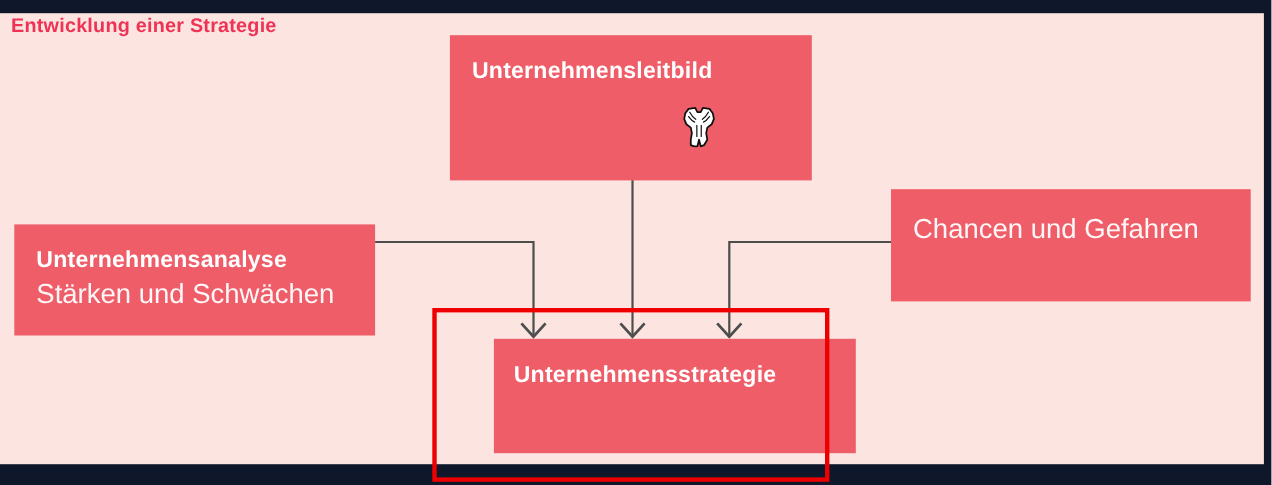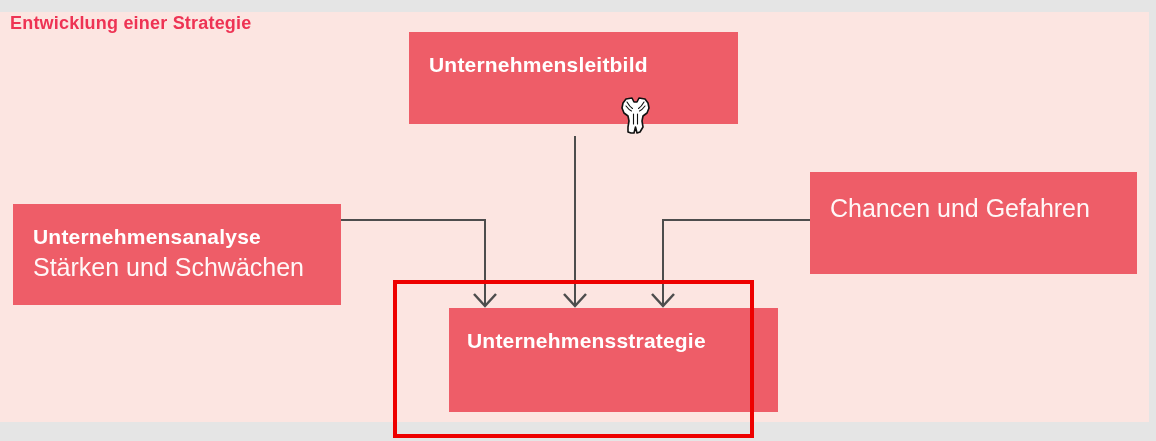--- a/index.html
+++ b/index.html
@@ -3,21 +3,21 @@
 <meta charset="utf-8">
 <style>
   * { margin: 0; padding: 0; box-sizing: border-box; }
   html, body { background: #ffffff; }
   body { font-family: "Liberation Sans", "DejaVu Sans", sans-serif; }
 
   .stage {
     position: relative;
     width: 1156px;
     height: 441px;
-    background: #e5e5e5;
+    background: #0f172a;
     overflow: hidden;
   }
 
   .panel {
     position: absolute;
     left: 0;
     top: 12px;
     width: 1149px;
     height: 410px;
     background: #fce5e1;
@@ -46,21 +46,21 @@
     letter-spacing: 0.2px;
   }
   .node .node-subtitle {
     font-size: 25px;
     font-weight: normal;
     line-height: 26px;
     margin-top: 4px;
     color: rgba(255,255,255,0.95);
   }
 
-  .node-leitbild   { left: 409px; top: 32px;  width: 329px; height: 92px; }
+  .node-leitbild   { left: 409px; top: 32px;  width: 329px; height: 132px; }
   .node-unt-analyse{ left: 13px;  top: 172px; width: 328px; height: 101px; margin-top: 32px; }
   .node-umwelt     { left: 810px; top: 172px; width: 327px; height: 102px; }
   .node-strategie  { left: 411px; top: 308px; width: 329px; height: 104px; padding-left: 18px; margin-left: 38px; }
 
   .selection-highlight {
     position: absolute;
     left: 393px;
     top: 280px;
     width: 361px;
     height: 158px;

